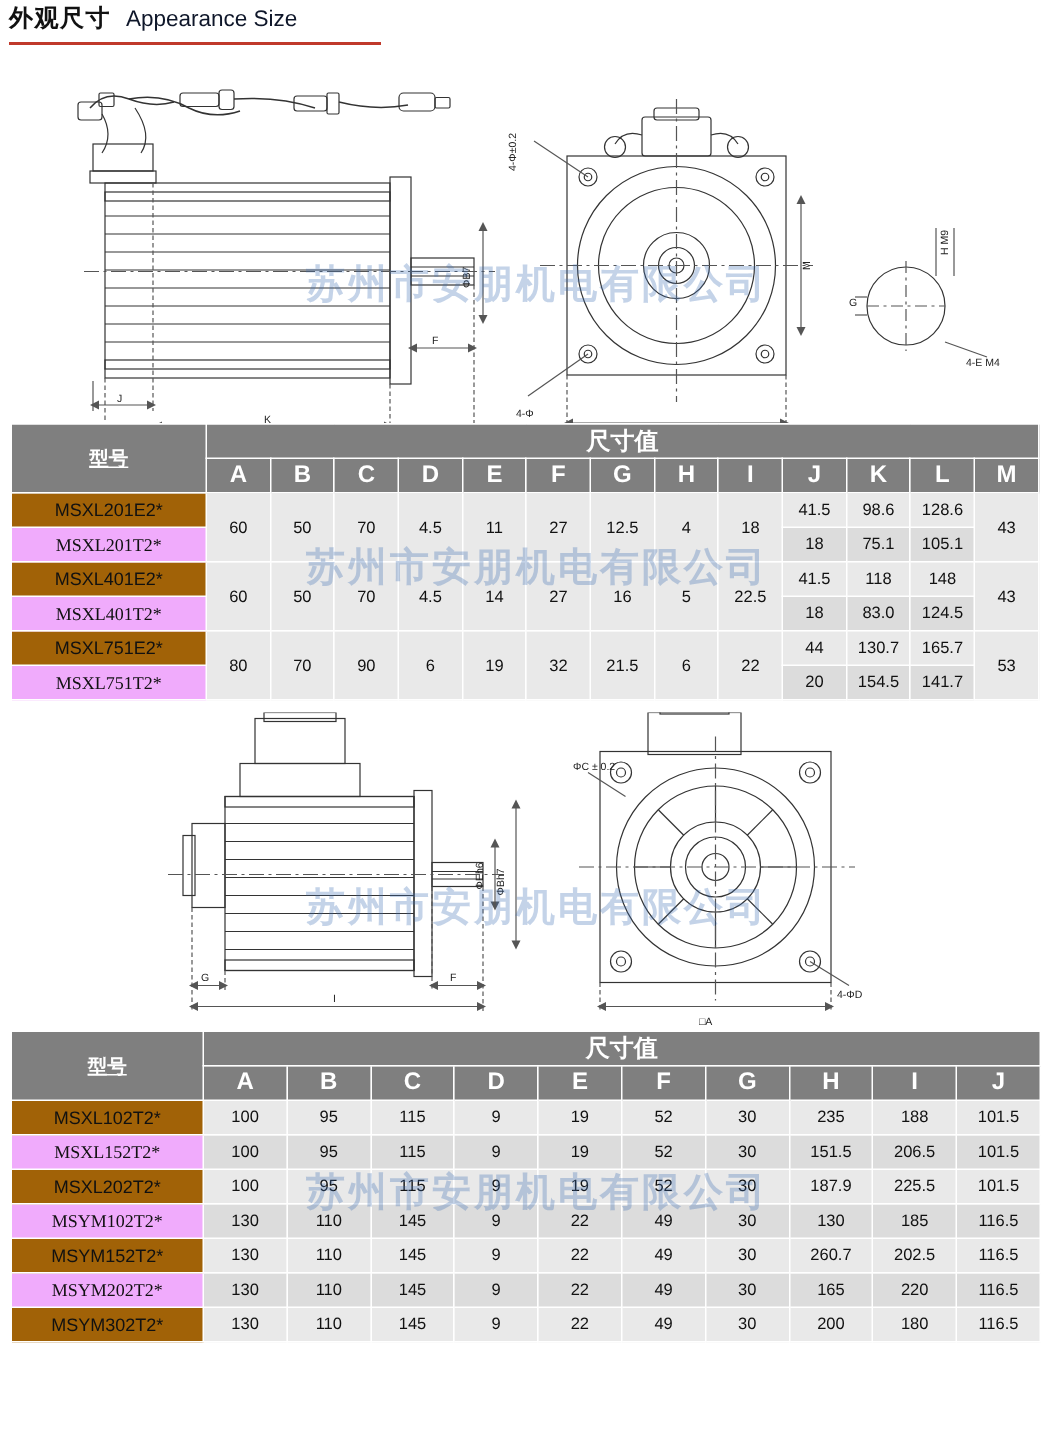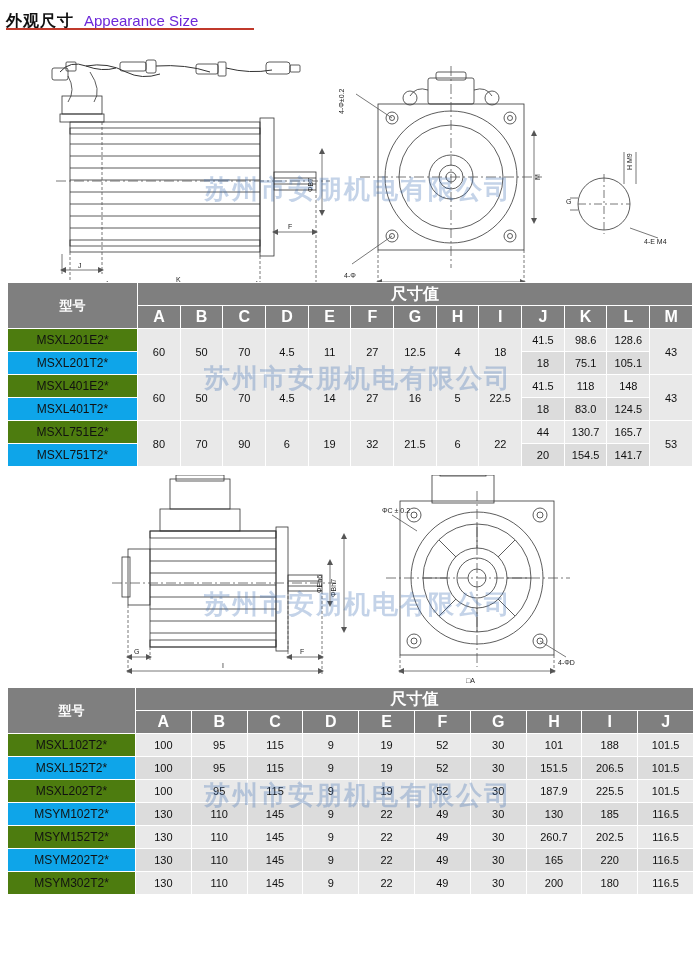--- a/index.html
+++ b/index.html
@@ -11,32 +11,31 @@
     position:relative;
     overflow:hidden;
   }
   
   .header{
     position:relative;
     height:26px;
     margin:4px 0 2px 0;
     padding-left:6px;
     display:flex;
-    align-items:flex-end;
   }
   .header .cn{
     font-size:16px;
     font-weight:bold;
     color:#111;
     letter-spacing:1px;
     line-height:18px;
   }
   .header .en{
     font-size:15px;
-    color:#6d28d9;
+    color:#0f172a;
     margin-left:10px;
     line-height:18px;
   }
   .header .underline{
     position:absolute;
     left:6px;
     bottom:0;
     width:248px;
     height:2px;
     background:#c0392b;
@@ -77,34 +76,36 @@
     height:22px;
   }
   table.spec thead th{
     background:#7f7f7f;
     color:#ffffff;
     font-weight:bold;
     font-size:16px;
   }
   table.spec thead th.modelhdr{
     font-size:13px;
+    text-decoration:underline;
   }
   table.spec tbody td{
     background:#e9e9e9;
     color:#111;
   }
   table.spec tbody tr.alt td{
     background:#dcdcdc;
   }
   table.spec tbody td.model{
-    background:#4d7c0f;
+    background:#a16207;
     font-size:12px;
   }
   table.spec tbody tr.alt td.model{
-    background:#0ea5e9;
+    background:#f0abfc;
+    font-family:Liberation Serif, serif;
   }
   .tbl-wrap{position:relative;}
   .tbl-wrap .watermark{
     top:52%;
     transform:translateY(-50%);
   }
   .spacer8{height:8px;}
 </style>
 </head>
 <body>
@@ -491,21 +492,21 @@
     <tbody>
       <tr>
         <td class="model">MSXL102T2*</td>
         <td>100</td>
         <td>95</td>
         <td>115</td>
         <td>9</td>
         <td>19</td>
         <td>52</td>
         <td>30</td>
-        <td>101</td>
+        <td>235</td>
         <td>188</td>
         <td>101.5</td>
       </tr>
       <tr class="alt">
         <td class="model">MSXL152T2*</td>
         <td>100</td>
         <td>95</td>
         <td>115</td>
         <td>9</td>
         <td>19</td>

